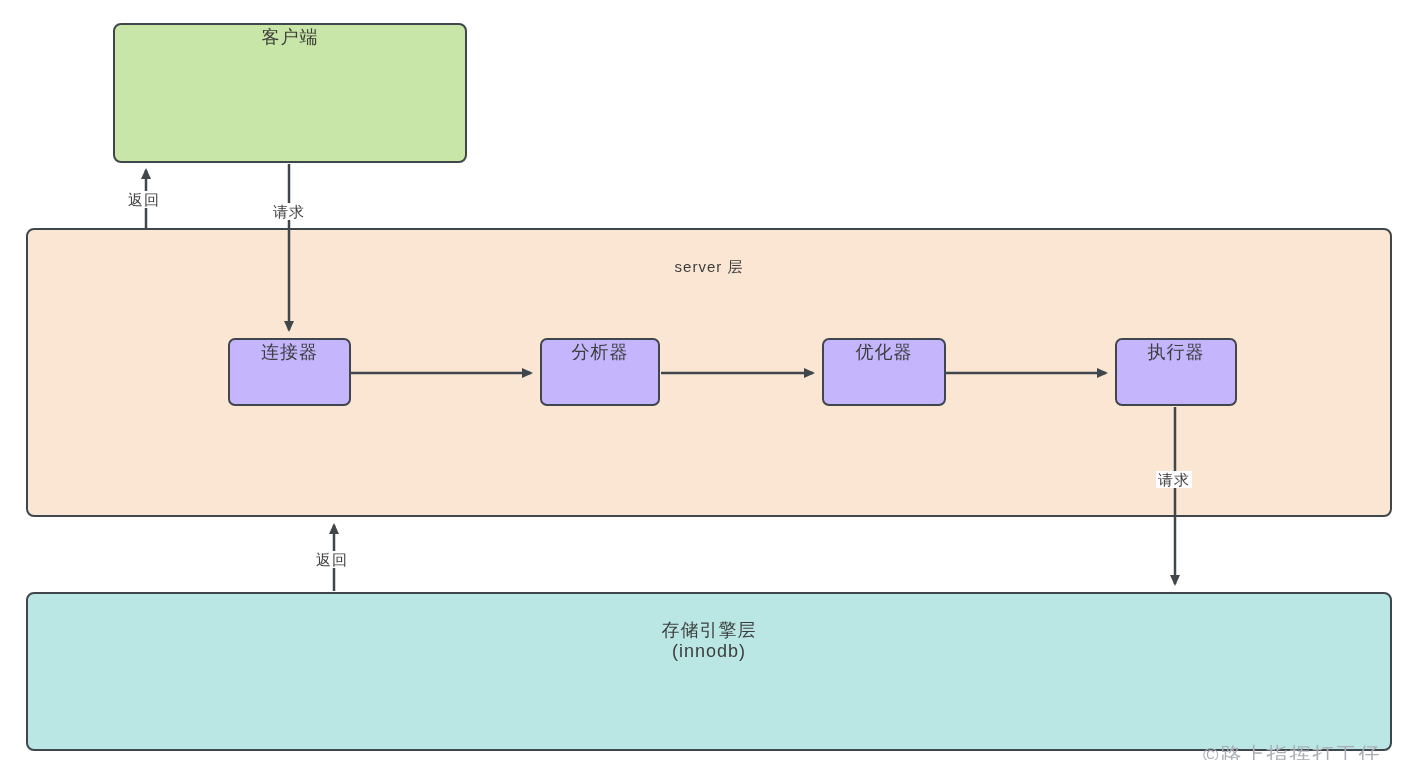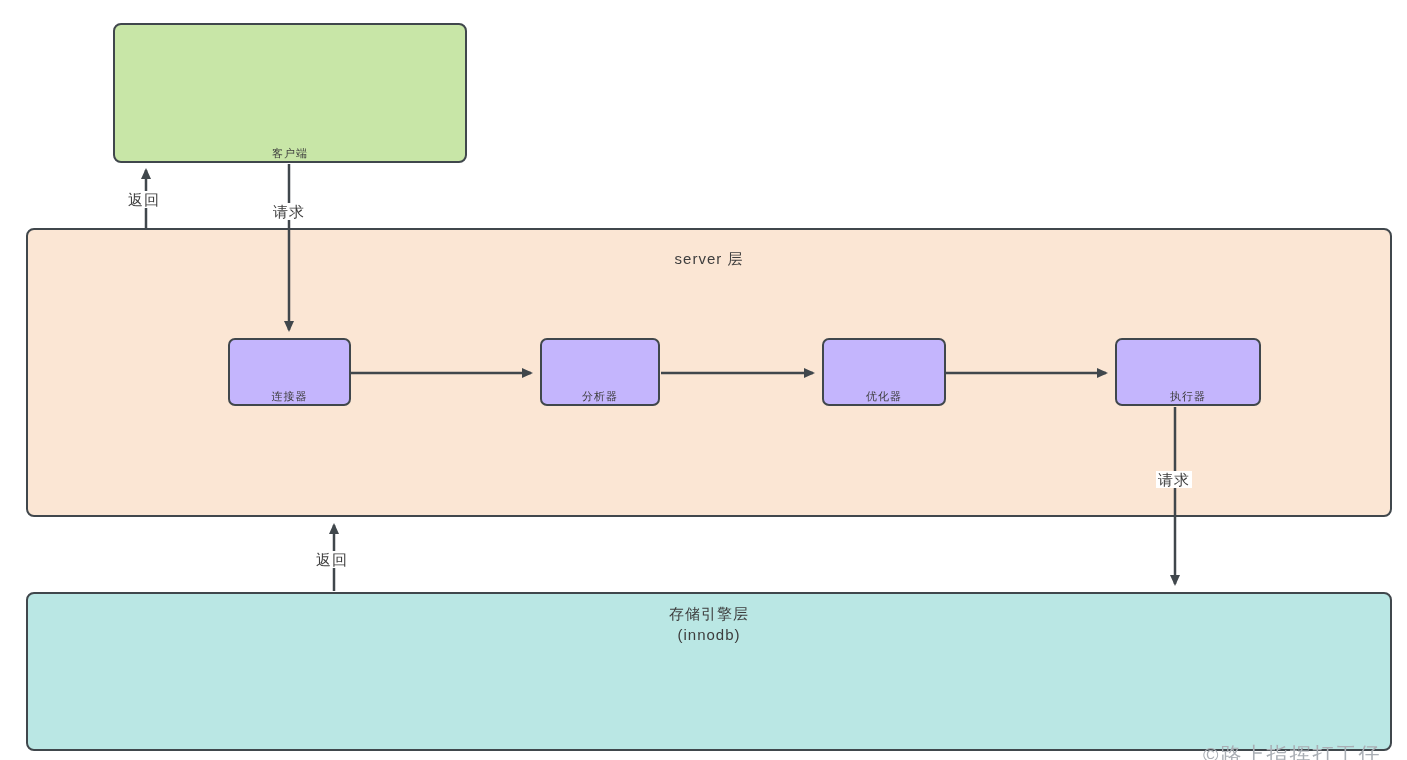--- a/index.html
+++ b/index.html
@@ -17,64 +17,64 @@
   }
   .node, .layer {
     position: absolute;
     box-sizing: border-box;
     border: 2.5px solid #40474c;
     border-radius: 8px;
     color: #3d3d3d;
   }
   .node {
     display: flex;
-    align-items: flex-end;
+    align-items: flex-start;
     justify-content: center;
-    font-size: 11px;
+    font-size: 18px;
     letter-spacing: 1px;
   }
   .client-node {
     left: 113px; top: 23px;
     width: 354px; height: 140px;
     background: #c8e6a7;
   }
   .server-layer {
     left: 26px; top: 228px;
     width: 1366px; height: 289px;
     background: #fbe6d4;
   }
   .layer-title {
     text-align: center;
     font-size: 15px;
-    padding-top: 20px;
+    padding-top: 28px;
     letter-spacing: 1px;
   }
   .storage-layer {
     left: 26px; top: 592px;
     width: 1366px; height: 159px;
     background: #bae7e4;
   }
   .storage-title {
     text-align: center;
-    font-size: 15px;
+    font-size: 18px;
     line-height: 21px;
-    padding-top: 9px;
+    padding-top: 26px;
     letter-spacing: 1px;
   }
   .small-node {
     top: 338px;
     height: 68px;
     background: #c4b5fd;
     border-radius: 7px;
     border-width: 2.5px;
   }
   .n-connector { left: 228px; width: 123px; }
   .n-analyzer  { left: 540px; width: 120px; font-family: Liberation Serif, serif; }
   .n-optimizer { left: 822px; width: 124px; }
-  .n-executor  { left: 1115px; width: 146px; }
+  .n-executor  { left: 1115px; width: 122px; }
   .arrows {
     position: absolute;
     left: 0; top: 0;
     width: 1407px; height: 760px;
     pointer-events: none;
   }
   .edge-label {
     position: absolute;
     font-size: 15px;
     color: #3d3d3d;

